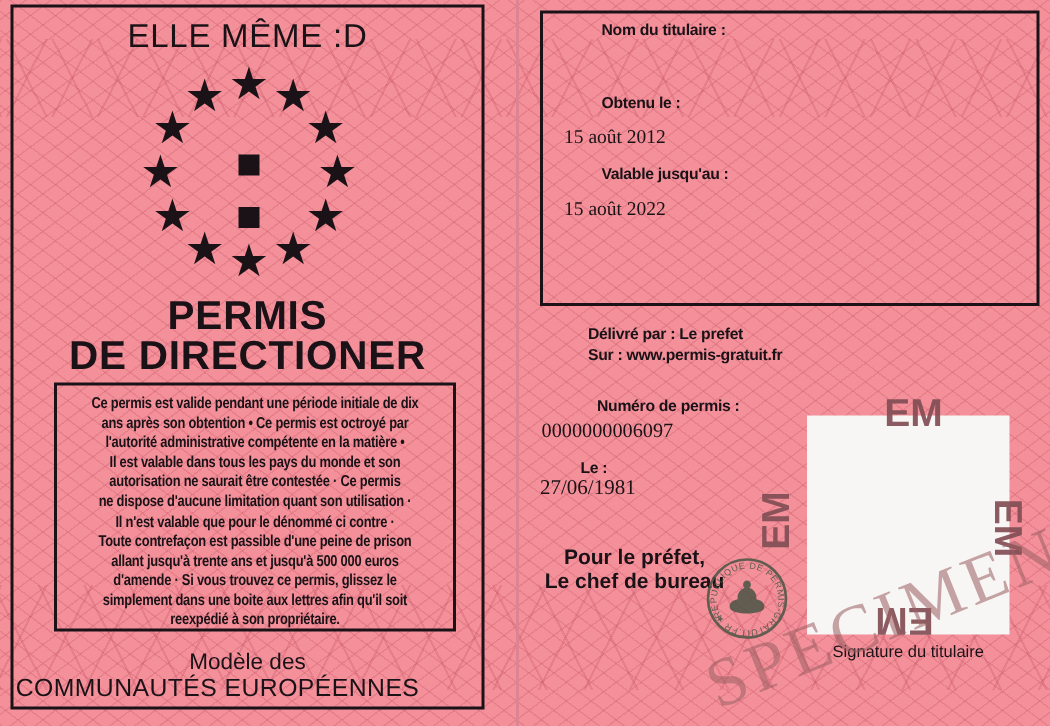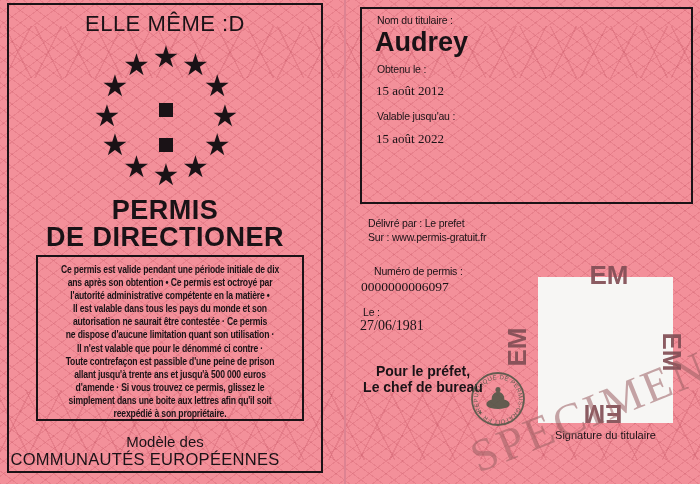--- a/index.html
+++ b/index.html
@@ -53,21 +53,21 @@
   .legal-text{
     left:0px;top:263px;width:340px;text-align:center;
     font-weight:bold;font-size:10.5px;line-height:13.1px;letter-spacing:-.2px;
     white-space:pre-line;transform:scaleX(.82);transform-origin:50% 0;
   }
   .footer1{left:7px;top:433px;width:316px;text-align:center;font-size:15px;}
   .footer2{left:7px;top:450px;width:276px;text-align:center;font-size:16.5px;letter-spacing:.3px;}
 
   
   .right-box{left:360px;top:7px;width:333px;height:197px;border:2px solid var(--ink,#1a1216);box-sizing:border-box;}
-  .lbl{font-size:10.5px;font-weight:normal;letter-spacing:-.2px;}
+  .lbl{font-size:10.5px;font-weight:bold;letter-spacing:-.2px;margin-left:24px;}
   .serifval{font-family:"Liberation Serif",serif;font-size:13px;}
   .holder-label{left:377px;top:14px;}
   .holder-name{left:375px;top:27px;font-size:27px;font-weight:bold;}
   .obtained-label{left:377px;top:63px;}
   .obtained-date{left:376px;top:83px;}
   .valid-label{left:377px;top:110px;}
   .valid-date{left:376px;top:131px;}
   .issued-by{left:368px;top:217px;}
   .issued-site{left:368px;top:231px;}
   .num-label{left:374px;top:265px;}
@@ -135,21 +135,20 @@
 allant jusqu'à trente ans et jusqu'à 500 000 euros
 d'amende · Si vous trouvez ce permis, glissez le
 simplement dans une boite aux lettres afin qu'il soit
 reexpédié à son propriétaire.</div>
 
   <div class="abs footer1">Modèle des</div>
   <div class="abs footer2">COMMUNAUTÉS EUROPÉENNES</div>
 
   <div class="abs right-box"></div>
   <div class="abs lbl holder-label">Nom du titulaire :</div>
-  <div class="abs holder-name">Audrey</div>
   <div class="abs lbl obtained-label">Obtenu le :</div>
   <div class="abs serifval obtained-date">15 août 2012</div>
   <div class="abs lbl valid-label">Valable jusqu'au :</div>
   <div class="abs serifval valid-date">15 août 2022</div>
 
   <div class="abs lbl issued-by">Délivré par : Le prefet</div>
   <div class="abs lbl issued-site">Sur : www.permis-gratuit.fr</div>
 
   <div class="abs lbl num-label">Numéro de permis :</div>
   <div class="abs serifval num-value">0000000006097</div>

